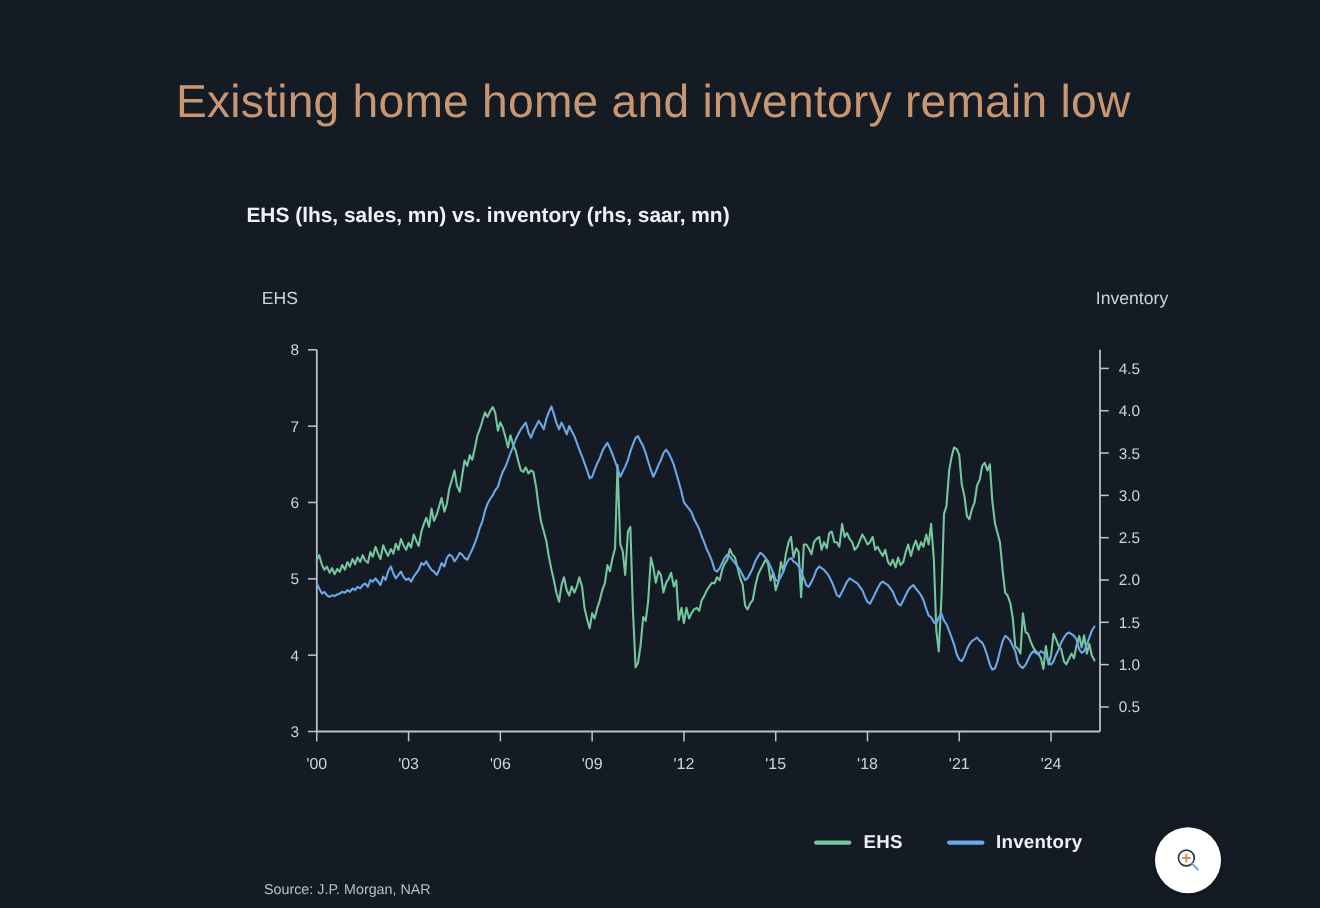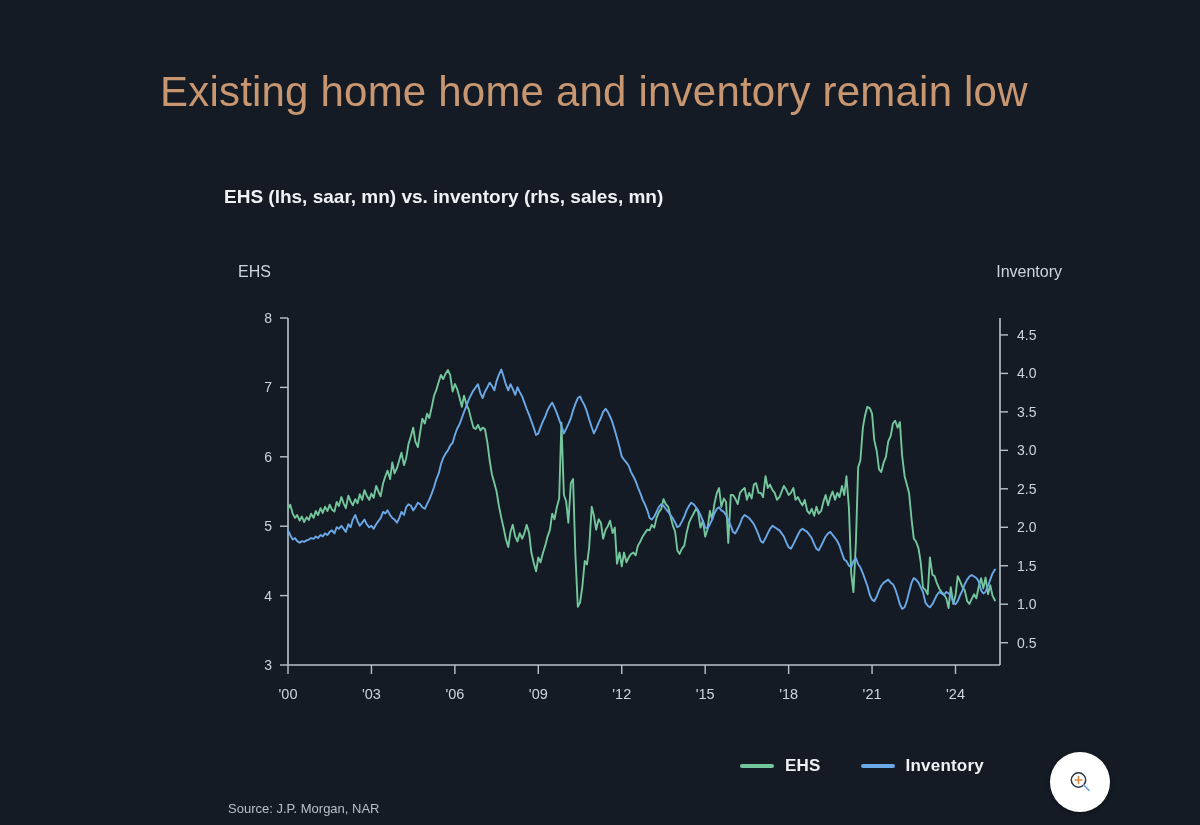--- a/index.html
+++ b/index.html
@@ -121,34 +121,34 @@
     border: none;
     padding: 0;
     display: flex;
     align-items: center;
     justify-content: center;
     cursor: pointer;
     box-shadow: 0 1px 4px rgba(0,0,0,0.35);
   }
   #source-note {
     position: absolute;
-    left: 228px;
+    left: 240px;
     top: 801px;
     font-size: 13px;
     color: #b6c0ca;
   }
 </style>
 </head>
 <body>
 
 <div id="slide">
 
   <div id="chart-title">Existing home home and inventory remain low</div>
 
-  <div id="chart-subtitle">EHS (lhs, saar, mn) vs. inventory (rhs, sales, mn)</div>
+  <div id="chart-subtitle">EHS (lhs, sales, mn) vs. inventory (rhs, saar, mn)</div>
 
   <div id="axis-title-left">EHS</div>
 
   <div id="axis-title-right">Inventory</div>
 
   <svg id="plot-svg" width="1200" height="825">
     <g id="axis-layer">
         <path d="M 288 318 L 288 665" class="axis-spine"></path>
         <path d="M 1000 318 L 1000 665" class="axis-spine"></path>
         <path d="M 288 665 L 1000 665" class="axis-spine"></path>

